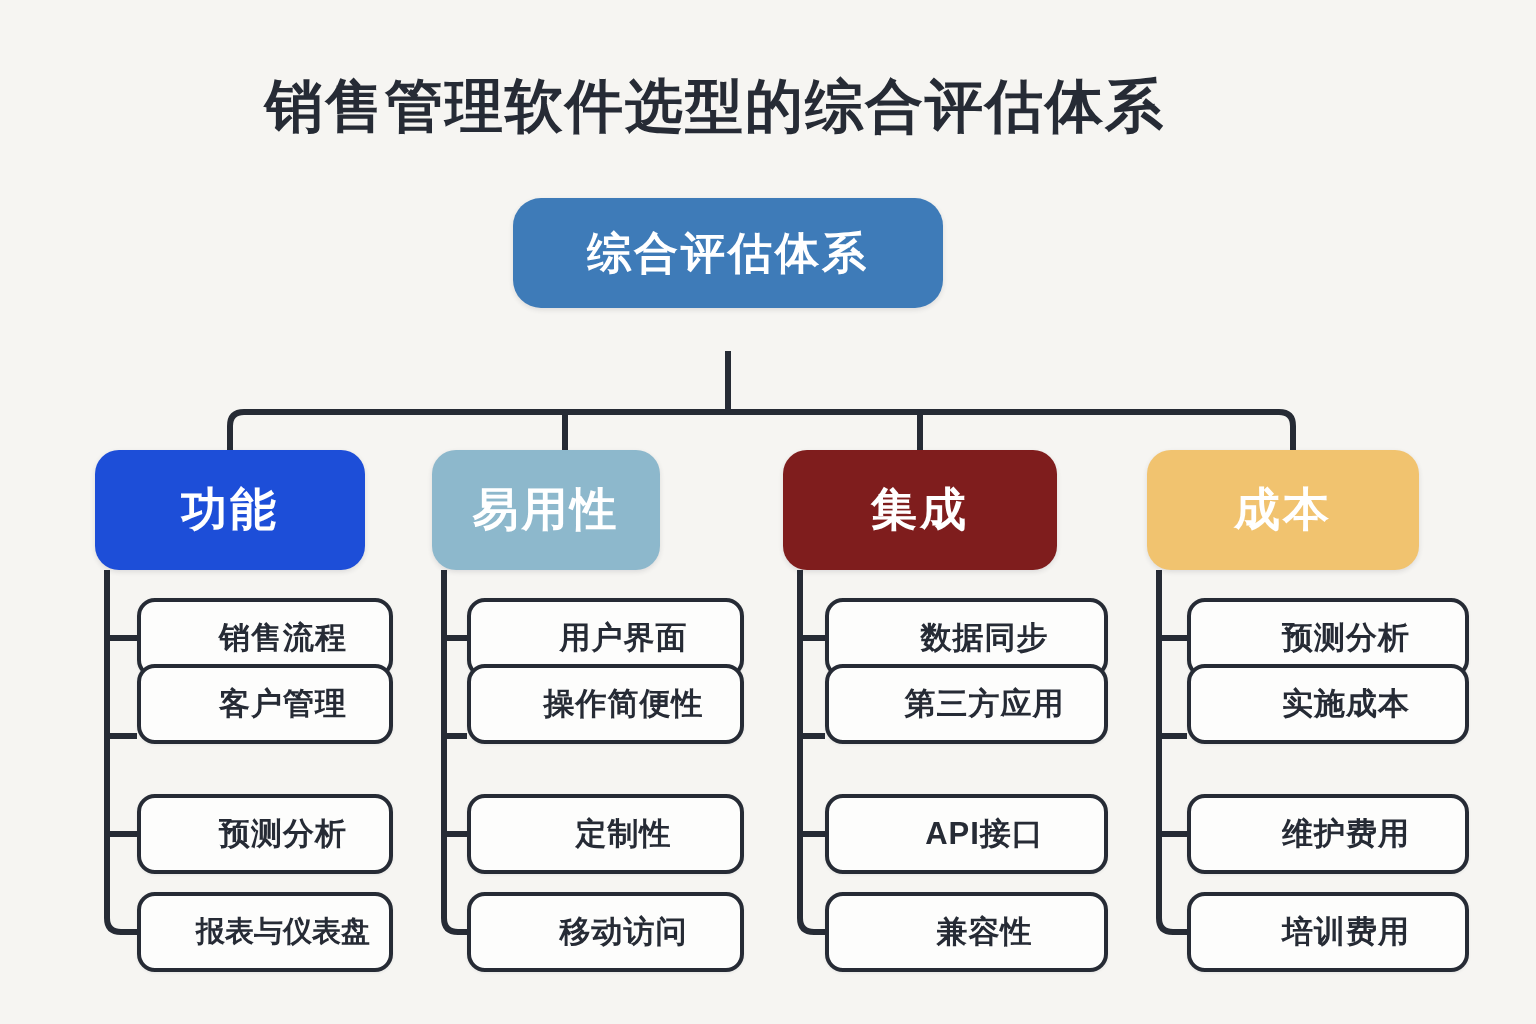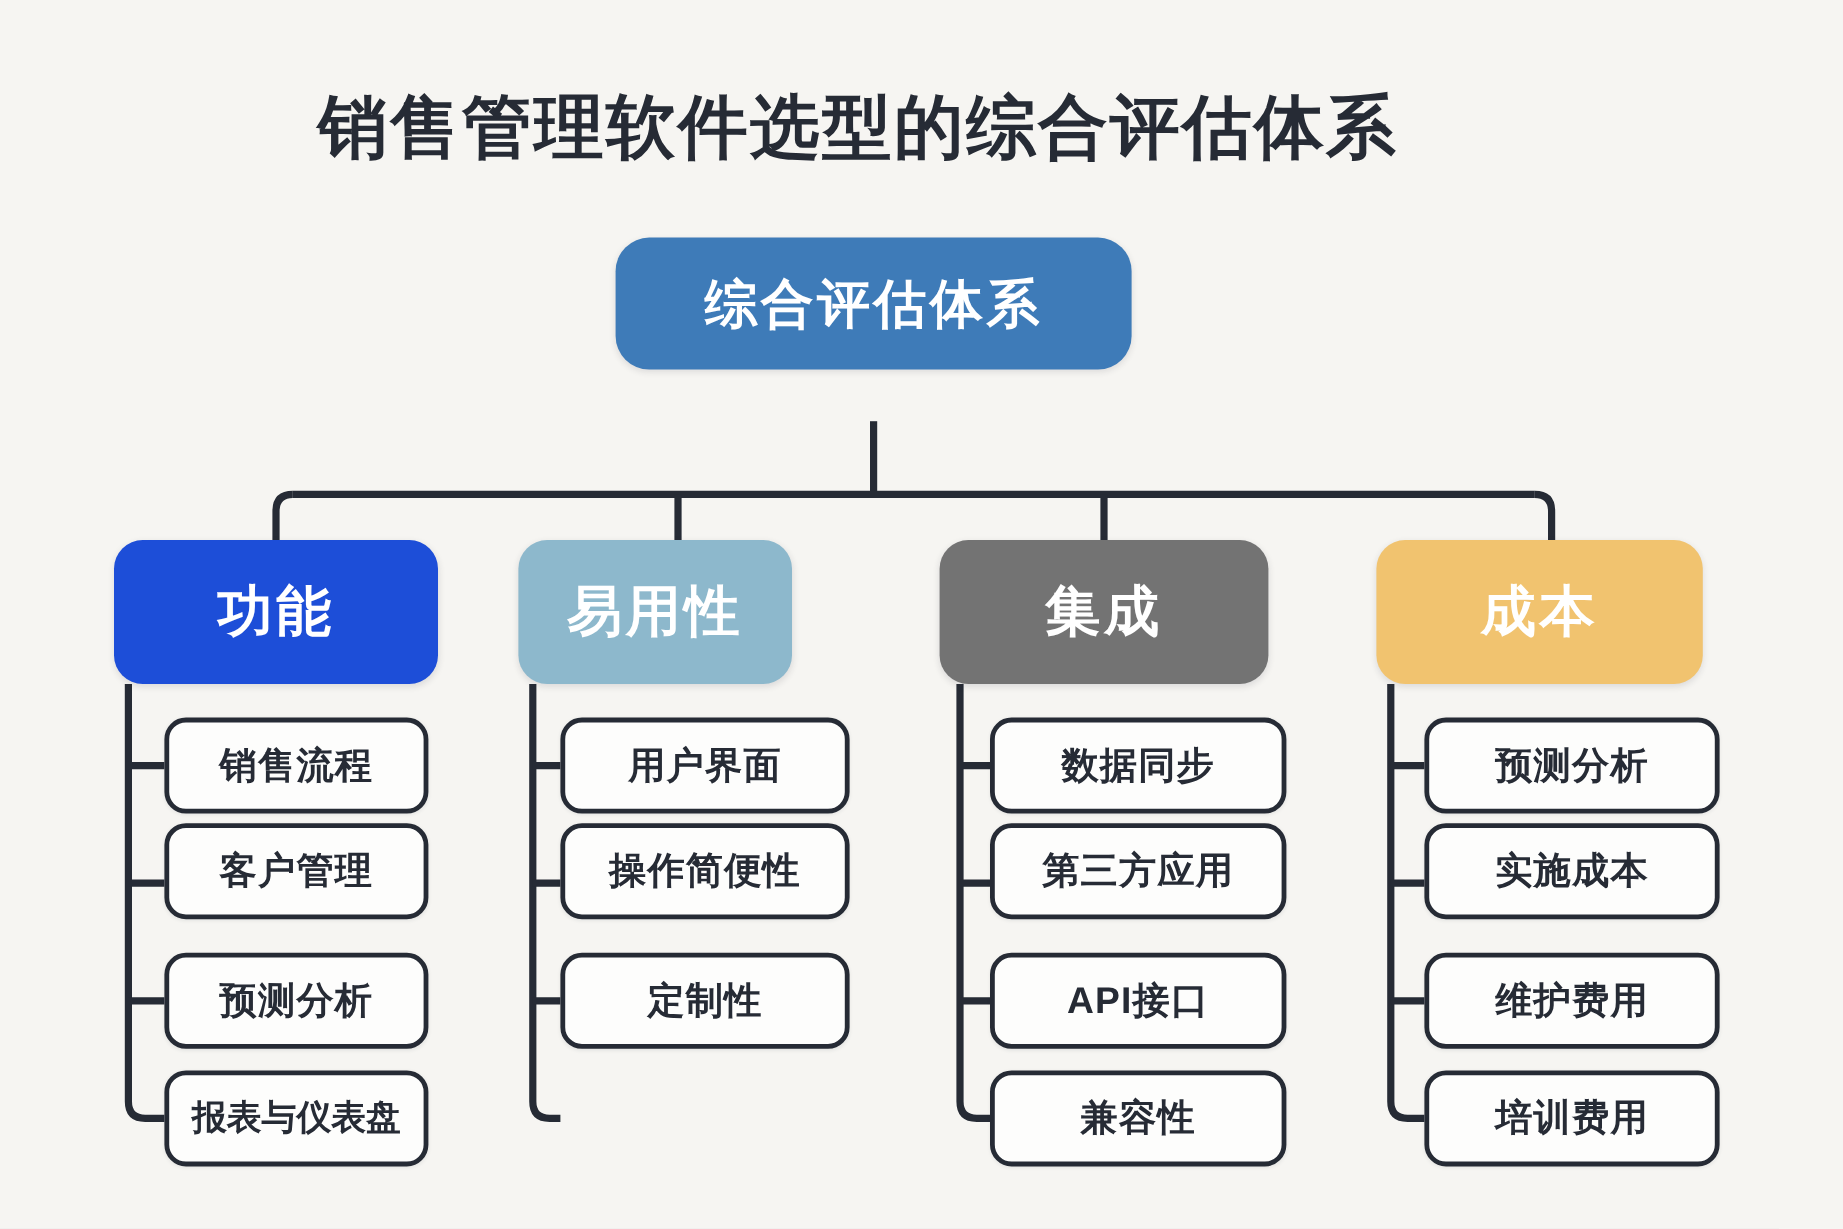--- a/index.html
+++ b/index.html
@@ -53,44 +53,45 @@
   }
   .branch-header {
     top: 450px;
     height: 120px;
     border-radius: 24px;
     font-size: 46px;
     letter-spacing: 3px;
   }
   .bh0 { left: 95px;   width: 270px; background: #1d4ed8; }
   .bh1 { left: 432px;  width: 228px; background: #8db8cc; }
-  .bh2 { left: 783px;  width: 274px; background: #737373; }
+  .bh2 { left: 783px;  width: 274px; background: #7f1d1d; }
   .bh3 { left: 1147px; width: 272px; background: #f1c36f; }
   .leaf {
     position: absolute;
     display: flex;
     align-items: center;
     justify-content: center;
     height: 72px;
     background: #fdfdfc;
     border: 4px solid #262b35;
     border-radius: 18px;
     color: #262b35;
     font-weight: 700;
     font-size: 31px;
     letter-spacing: 1px;
     white-space: nowrap;
     box-shadow: 0 1px 3px rgba(40,45,58,0.08);
+    padding-left: 36px;
   }
   .lc0 { left: 137px;  width: 212px; }
   .lc1 { left: 467px;  width: 233px; text-align: right; }
   .lc2 { left: 825px;  width: 239px; }
   .lc3 { left: 1187px; width: 238px; }
   .lr0 { top: 598px; }
-  .lr1 { top: 686px; }
+  .lr1 { top: 664px; }
   .lr2 { top: 794px; }
   .lr3 { top: 892px; }
   .lc0.lr3 { font-size: 29px; letter-spacing: 0; }
 </style>
 </head>
 <body>
 
 <div class="canvas">
 
   <div class="title">销售管理软件选型的综合评估体系</div>
@@ -122,20 +123,21 @@
   <div class="node branch-header bh0">功能</div>
   <div class="leaf lc0 lr0">销售流程</div>
   <div class="leaf lc0 lr1">客户管理</div>
   <div class="leaf lc0 lr2">预测分析</div>
   <div class="leaf lc0 lr3">报表与仪表盘</div>
 
   <div class="node branch-header bh1">易用性</div>
   <div class="leaf lc1 lr0">用户界面</div>
   <div class="leaf lc1 lr1">操作简便性</div>
   <div class="leaf lc1 lr2">定制性</div>
+  <div class="leaf lc1 lr3">移动访问</div>
 
   <div class="node branch-header bh2">集成</div>
   <div class="leaf lc2 lr0">数据同步</div>
   <div class="leaf lc2 lr1">第三方应用</div>
   <div class="leaf lc2 lr2">API接口</div>
   <div class="leaf lc2 lr3">兼容性</div>
 
   <div class="node branch-header bh3">成本</div>
   <div class="leaf lc3 lr0">预测分析</div>
   <div class="leaf lc3 lr1">实施成本</div>

